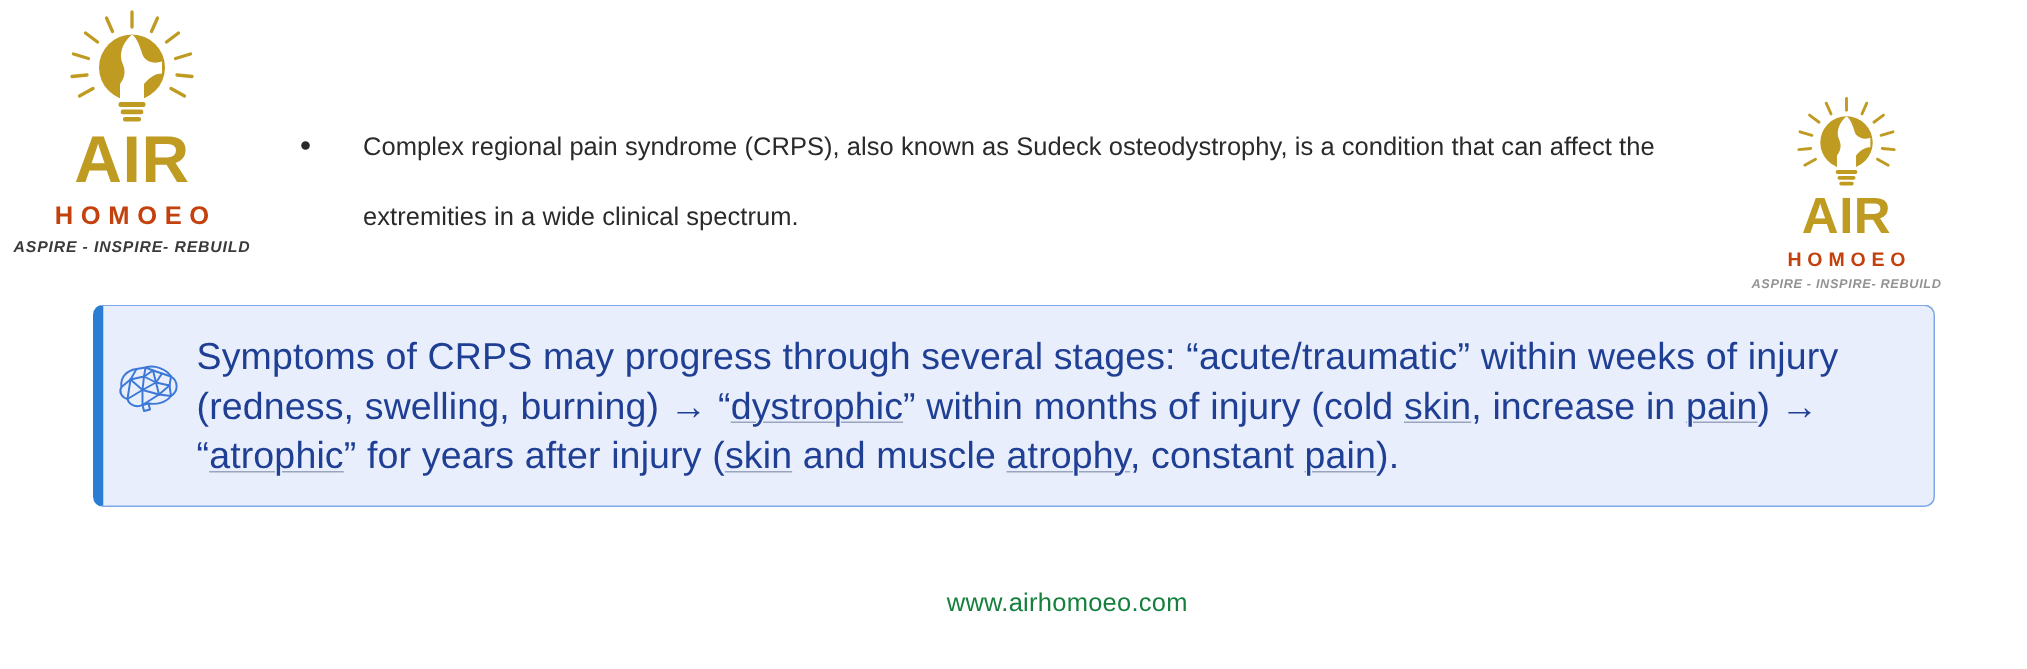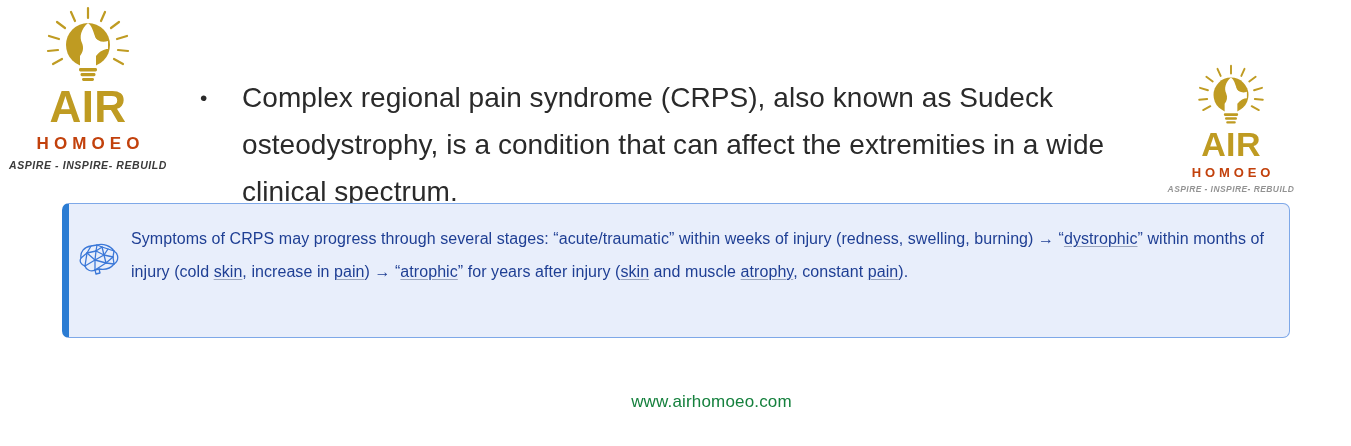--- a/index.html
+++ b/index.html
@@ -81,21 +81,21 @@
     width: 42px;
     color: #2a2a2a;
     font-size: 21px;
     line-height: 47px;
     text-align: left;
     padding-left: 4px;
   }
   #bullet-text {
     flex: 1 1 auto;
     color: #2a2a2a;
-    font-size: 28px;
+    font-size: 17px;
     line-height: 47px;
     letter-spacing: 0.002em;
   }
 
   
   #callout {
     position: absolute;
     left: 62px;
     top: 203px;
     width: 1228px;
@@ -113,21 +113,21 @@
     flex: 0 0 auto;
     width: 62px;
     padding-top: 36px;
     display: flex;
     justify-content: center;
   }
   #callout-body {
     flex: 1 1 auto;
     padding: 18px 24px 0 0;
     color: #1f3f94;
-    font-size: 16px;
+    font-size: 25px;
     line-height: 33px;
     letter-spacing: 0.004em;
   }
   .sp-underline {
     text-decoration: underline;
     text-decoration-color: #9aa5bd;
     text-decoration-thickness: 1px;
     text-underline-offset: 2px;
   }
 

